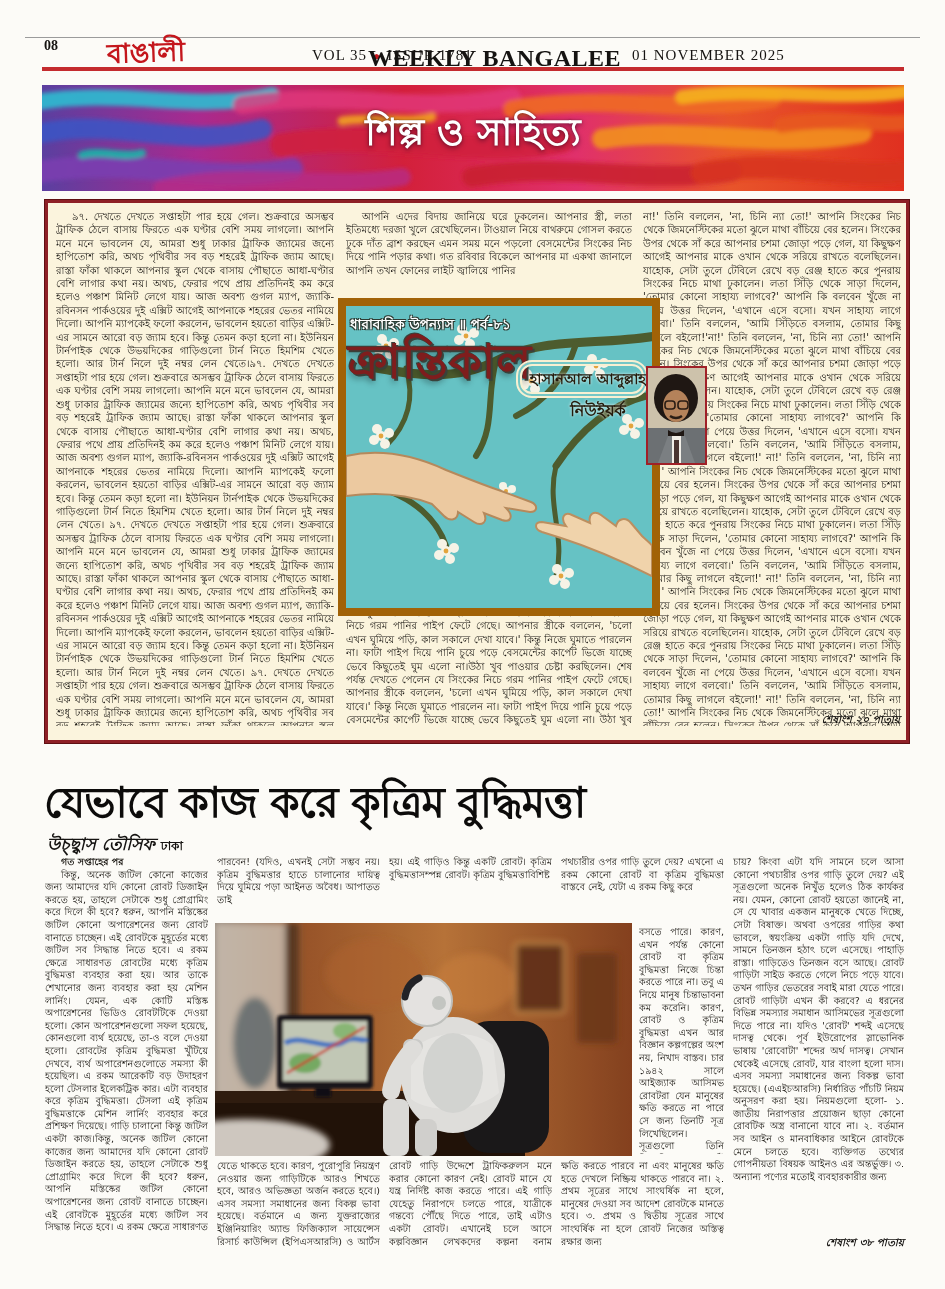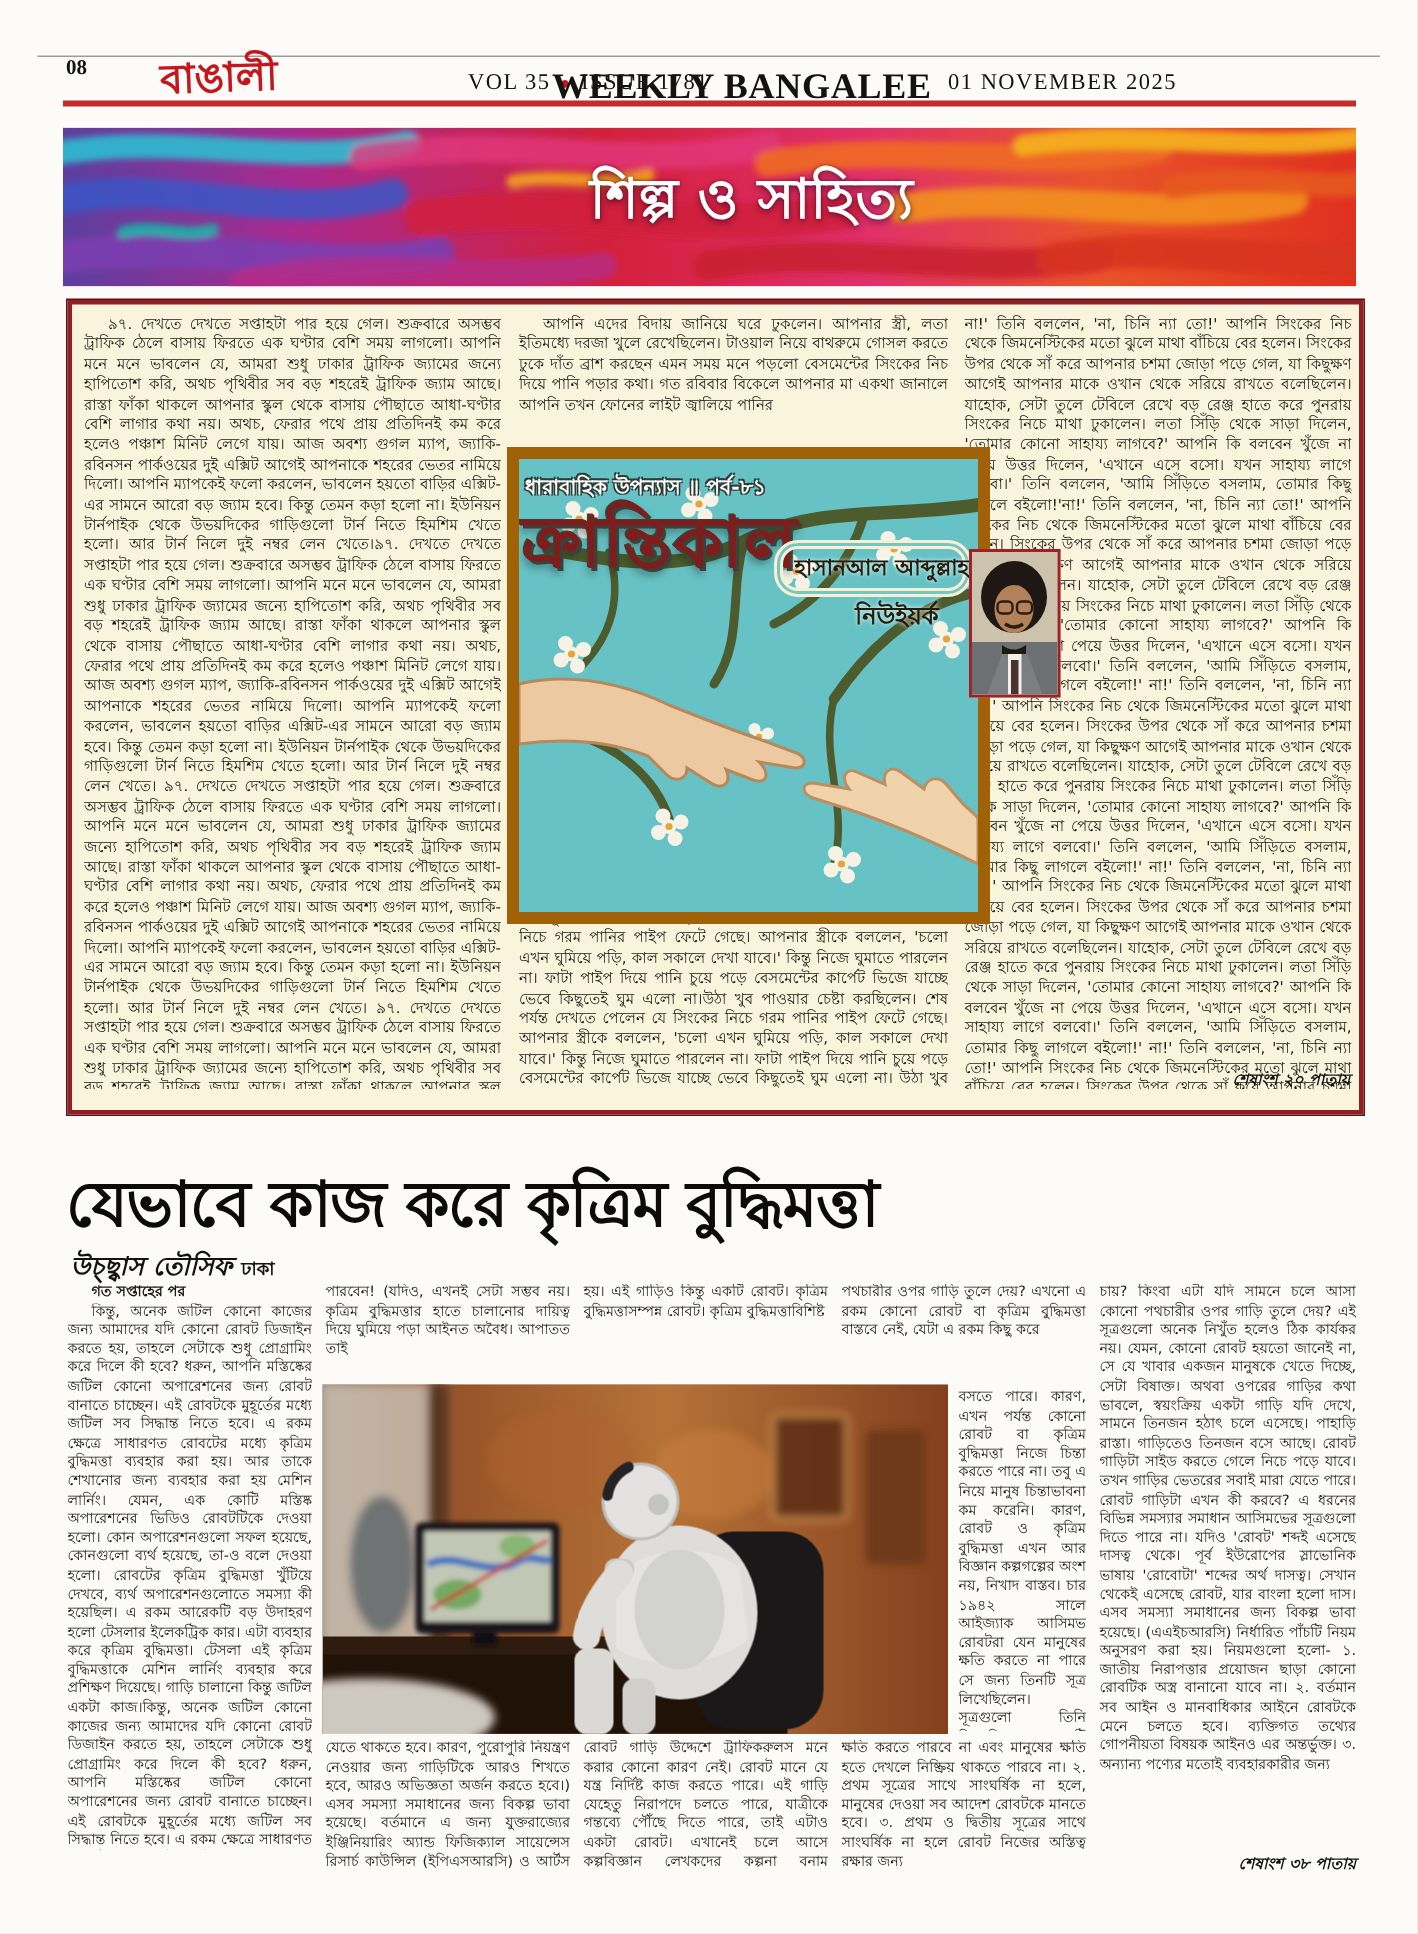--- a/index.html
+++ b/index.html
@@ -19,21 +19,21 @@
   .logo{left:100px;top:34px;width:92px;height:40px;color:#c4161c;font-weight:bold;
         font-size:27px;transform:rotate(-2deg);line-height:38px;text-align:center;}
   .volissue{left:278px;top:47px;font-size:15px;letter-spacing:1px;margin-left:34px;}
   .dot{color:#c4161c;font-size:12px;padding:0 6px;}
   .masthead{left:368px;top:45px;font-size:24px;font-weight:bold;letter-spacing:.5px;}
   .dateline{left:632px;top:47px;font-size:15px;letter-spacing:1px;}
 
   
   .banner{left:42px;top:85px;width:862px;height:106px;overflow:hidden;}
   .banner-title{left:42px;top:103px;width:862px;text-align:center;color:#fff;
-    font-size:37px;font-weight:bold;text-shadow:0 2px 5px rgba(40,0,30,.55),0 0 2px rgba(0,0,0,.4);padding-left:28px;}
+    font-size:37px;font-weight:bold;text-shadow:0 2px 5px rgba(40,0,30,.55),0 0 2px rgba(0,0,0,.4);}
 
   
   .novel-box{left:45px;top:200px;width:858px;height:537px;background:#fbf4dd;
              border:3px solid #8e2026;box-shadow:inset 0 0 0 1px #fbf4dd,0 0 0 1px #5f1013;}
   .novel-col1{left:56px;top:210px;width:278px;height:516px;}
   .novel-col2t{left:346px;top:210px;width:286px;height:86px;}
   .novel-col2b{left:346px;top:606px;width:286px;height:120px;}
   .novel-col3{left:643px;top:210px;width:258px;height:516px;}
   .novel-cont{left:776px;top:712px;width:124px;font-size:10.5px;font-weight:bold;
               font-style:italic;text-align:right;}

